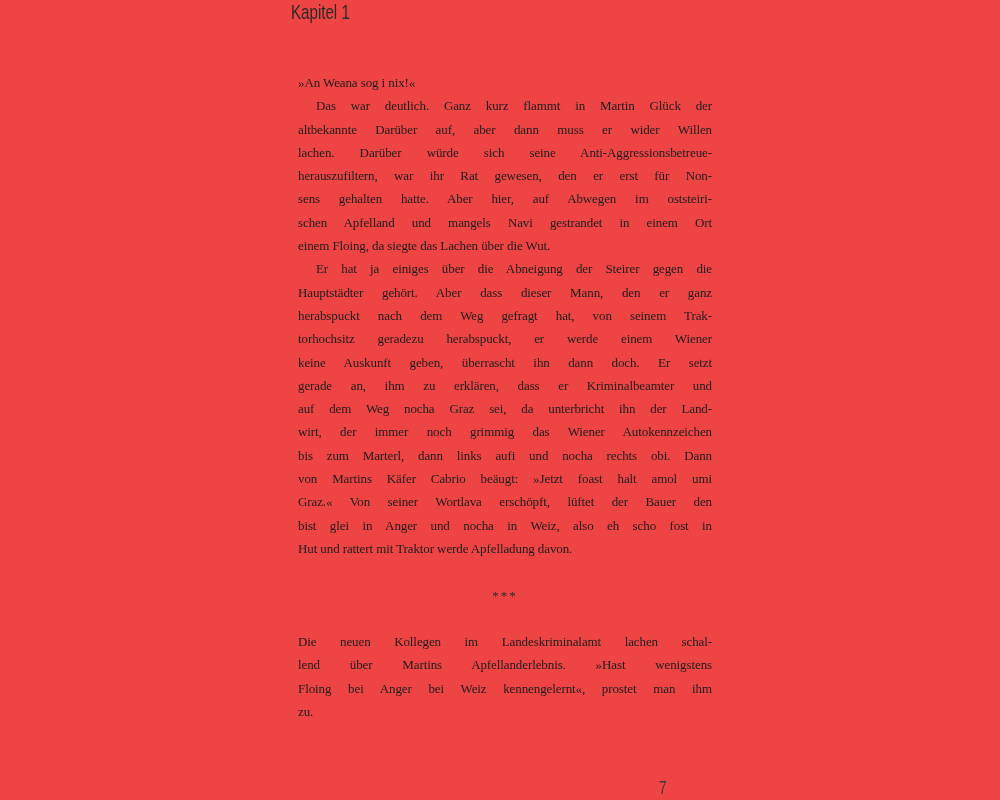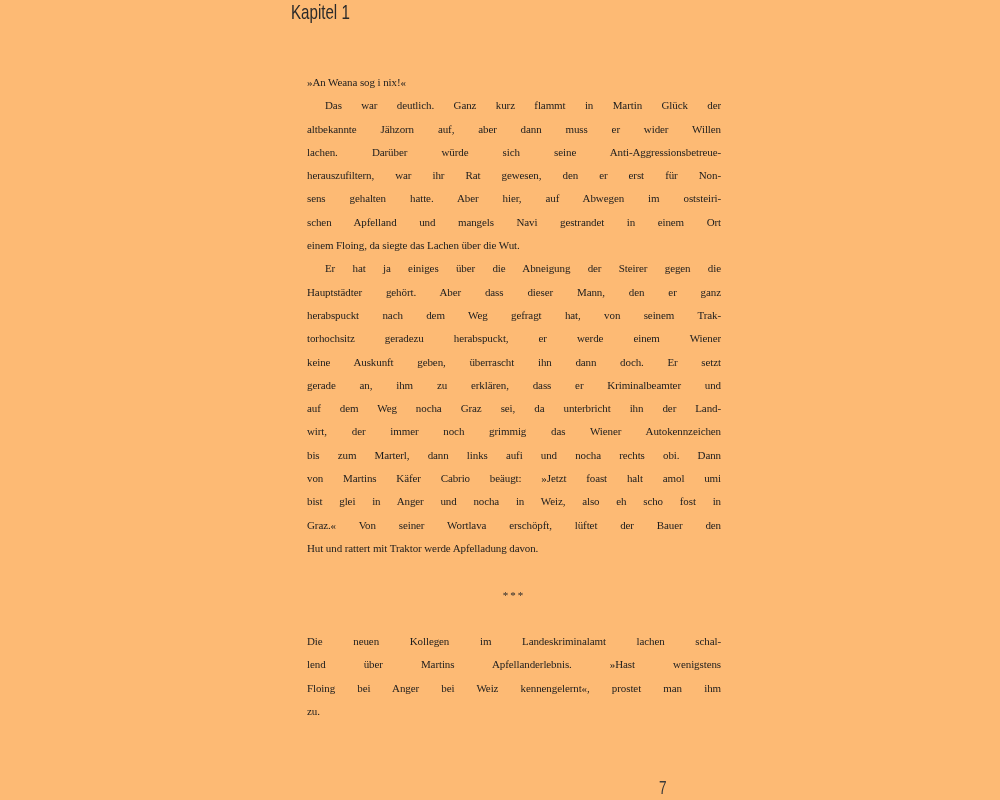--- a/index.html
+++ b/index.html
@@ -4,43 +4,43 @@
 <style>
   html, body {
     margin: 0;
     padding: 0;
     background: #ffffff;
   }
   .screen {
     position: relative;
     width: 1000px;
     height: 800px;
-    background: #fdba74;
+    background: #ef4444;
     overflow: hidden;
     font-family: "Liberation Serif", "DejaVu Serif", serif;
   }
   .chapter-heading {
     position: absolute;
     left: 291px;
     top: 0px;
     font-family: "Liberation Sans", "DejaVu Sans", sans-serif;
     font-size: 21px;
     line-height: 24px;
     color: #2a2a2a;
     transform: scaleX(0.72);
     transform-origin: left top;
     white-space: nowrap;
   }
   .text-block {
     position: absolute;
-    left: 307px;
+    left: 298px;
     top: 71px;
     width: 414px;
     font-family: "Liberation Serif", "DejaVu Serif", serif;
-    font-size: 11px;
+    font-size: 13px;
     line-height: 23.3px;
     letter-spacing: -0.1px;
     color: #1d1d1d;
   }
   .text-block .line {
     text-align: justify;
     text-align-last: justify;
     height: 23.3px;
     overflow: hidden;
   }
@@ -71,38 +71,38 @@
 </style>
 </head>
 <body>
 
 <div class="screen">
   <div class="chapter-heading">Kapitel 1</div>
 
   <div class="text-block">
       <div class="line last">»An Weana sog i nix!«</div>
       <div class="line indent">Das war deutlich. Ganz kurz flammt in Martin Glück der</div>
-      <div class="line">altbekannte Jähzorn auf, aber dann muss er wider Willen</div>
+      <div class="line">altbekannte Darüber auf, aber dann muss er wider Willen</div>
       <div class="line">lachen. Darüber würde sich seine Anti-Aggressionsbetreue-</div>
       <div class="line">herauszufiltern, war ihr Rat gewesen, den er erst für Non-</div>
       <div class="line">sens gehalten hatte. Aber hier, auf Abwegen im oststeiri-</div>
       <div class="line">schen Apfelland und mangels Navi gestrandet in einem Ort</div>
       <div class="line last">einem Floing, da siegte das Lachen über die Wut.</div>
       <div class="line indent">Er hat ja einiges über die Abneigung der Steirer gegen die</div>
       <div class="line">Hauptstädter gehört. Aber dass dieser Mann, den er ganz</div>
       <div class="line">herabspuckt nach dem Weg gefragt hat, von seinem Trak-</div>
       <div class="line">torhochsitz geradezu herabspuckt, er werde einem Wiener</div>
       <div class="line">keine Auskunft geben, überrascht ihn dann doch. Er setzt</div>
       <div class="line">gerade an, ihm zu erklären, dass er Kriminalbeamter und</div>
       <div class="line">auf dem Weg nocha Graz sei, da unterbricht ihn der Land-</div>
       <div class="line">wirt, der immer noch grimmig das Wiener Autokennzeichen</div>
       <div class="line">bis zum Marterl, dann links aufi und nocha rechts obi. Dann</div>
       <div class="line">von Martins Käfer Cabrio beäugt: »Jetzt foast halt amol umi</div>
+      <div class="line">Graz.« Von seiner Wortlava erschöpft, lüftet der Bauer den</div>
       <div class="line">bist glei in Anger und nocha in Weiz, also eh scho fost in</div>
-      <div class="line">Graz.« Von seiner Wortlava erschöpft, lüftet der Bauer den</div>
       <div class="line last">Hut und rattert mit Traktor werde Apfelladung davon.</div>
       <div class="separator">***</div>
       <div class="line">Die neuen Kollegen im Landeskriminalamt lachen schal-</div>
       <div class="line">lend über Martins Apfellanderlebnis. »Hast wenigstens</div>
       <div class="line">Floing bei Anger bei Weiz kennengelernt«, prostet man ihm</div>
       <div class="line last">zu.</div>
     </div>
 
   <div class="page-number">7</div>
 </div>

